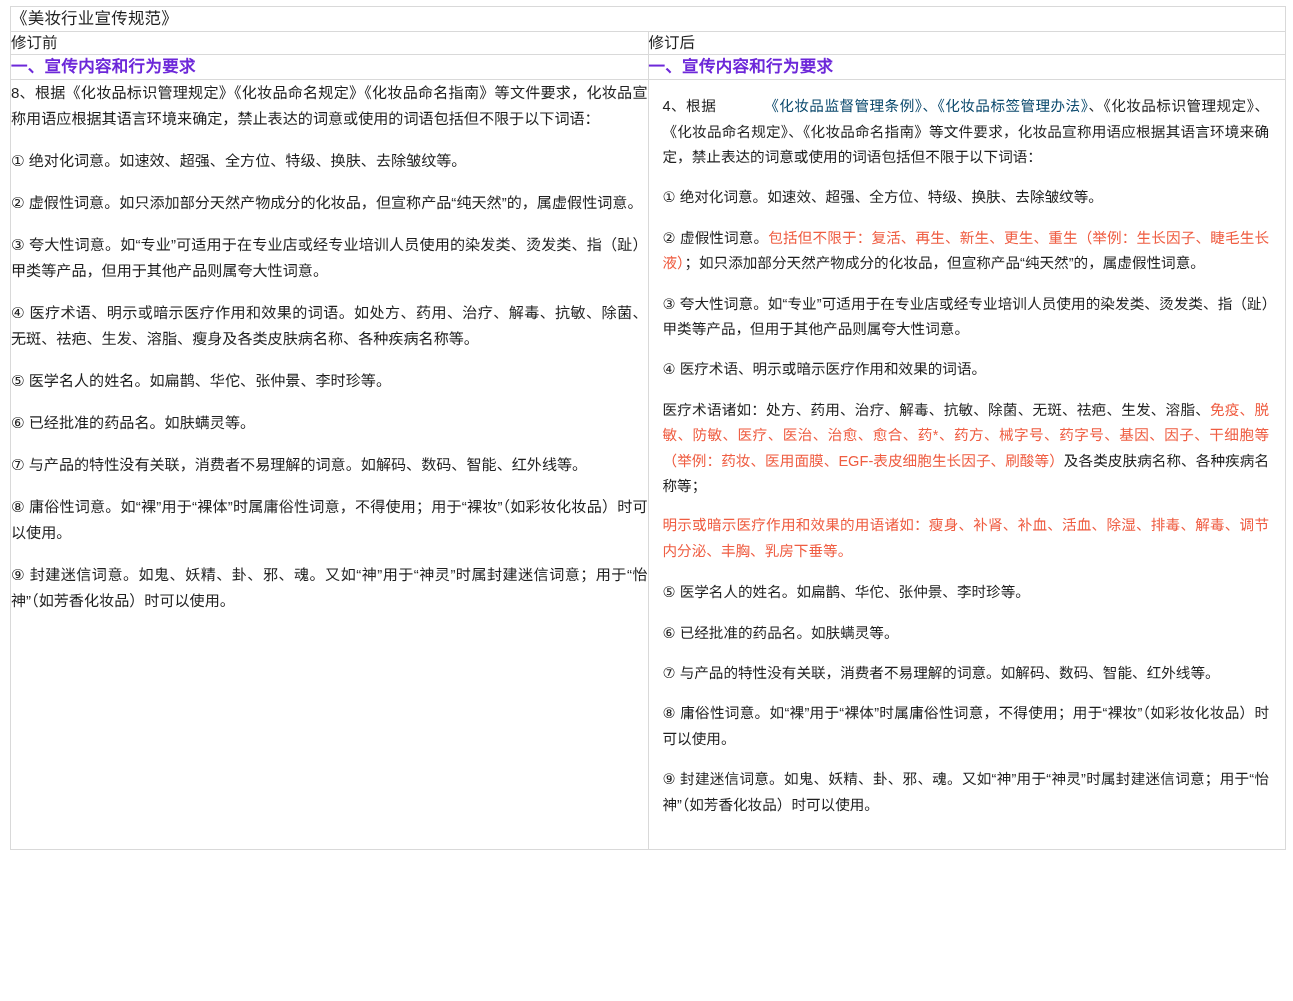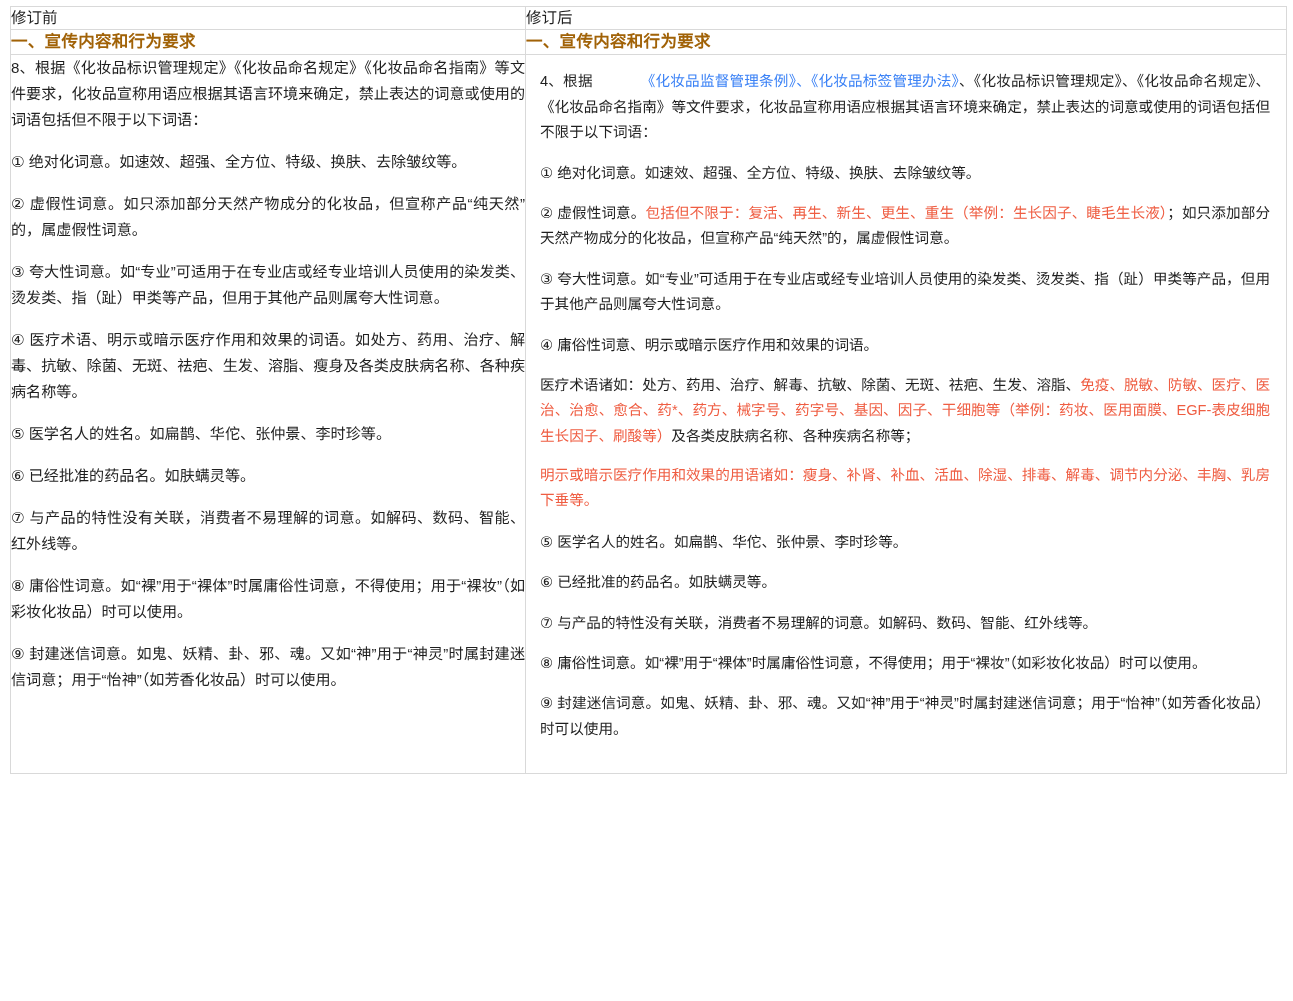--- a/index.html
+++ b/index.html
@@ -61,21 +61,21 @@
     line-height: 1.45;
     color: #1f1f1f;
   }
 
   
   .section-cell {
     padding: 13px 14px 14px 14px;
     font-size: 16.5px;
     font-weight: bold;
     line-height: 1.45;
-    color: #a16207;
+    color: #6d28d9;
     letter-spacing: .3px;
   }
 
   
   .body-cell {
     padding: 14px 14px 16px 14px;
     font-size: 15.1px;
     line-height: 1.72;
     color: #1f1f1f;
     text-align: justify;
@@ -99,20 +99,23 @@
   }
 </style>
 </head>
 <body>
 
 <div class="page">
 
   <table class="doc-table">
 
     <tbody>
+        <tr>
+      <td class="title-cell" colspan="2">《美妆行业宣传规范》</td>
+    </tr>
 
     <tr>
       <td class="head-cell col-left">修订前</td>
       <td class="head-cell col-right">修订后</td>
     </tr>
 
     <tr>
       <td class="section-cell col-left">一、宣传内容和行为要求</td>
       <td class="section-cell col-right">一、宣传内容和行为要求</td>
     </tr>
@@ -127,29 +130,29 @@
         <p class="para">④ 医疗术语、明示或暗示医疗作用和效果的词语。如处方、药用、治疗、解毒、抗敏、除菌、无斑、祛疤、生发、溶脂、瘦身及各类皮肤病名称、各种疾病名称等。</p>
         <p class="para">⑤ 医学名人的姓名。如扁鹊、华佗、张仲景、李时珍等。</p>
         <p class="para">⑥ 已经批准的药品名。如肤螨灵等。</p>
         <p class="para">⑦ 与产品的特性没有关联，消费者不易理解的词意。如解码、数码、智能、红外线等。</p>
         <p class="para">⑧ 庸俗性词意。如“裸”用于“裸体”时属庸俗性词意，不得使用；用于“裸妆”（如彩妆化妆品）时可以使用。</p>
         <p class="para">⑨ 封建迷信词意。如鬼、妖精、卦、邪、魂。又如“神”用于“神灵”时属封建迷信词意；用于“怡神”（如芳香化妆品）时可以使用。</p>
       </td>
 
       <td class="body-cell right col-right">
 
-        <p class="para"><span>4、根据</span><span class="rev" style="color: #3b82f6; padding-left: 48px;">《化妆品监督管理条例》、《化妆品标签管理办法》</span><span>、《化妆品标识管理规定》、《化妆品命名规定》、《化妆品命名指南》等文件要求，化妆品宣称用语应根据其语言环境来确定，禁止表达的词意或使用的词语包括但不限于以下词语：</span></p>
+        <p class="para"><span>4、根据</span><span class="rev" style="color: #0c4a6e; padding-left: 48px;">《化妆品监督管理条例》、《化妆品标签管理办法》</span><span>、《化妆品标识管理规定》、《化妆品命名规定》、《化妆品命名指南》等文件要求，化妆品宣称用语应根据其语言环境来确定，禁止表达的词意或使用的词语包括但不限于以下词语：</span></p>
 
         <p class="para">① 绝对化词意。如速效、超强、全方位、特级、换肤、去除皱纹等。</p>
 
         <p class="para"><span>② 虚假性词意。</span><span class="rev" style="color: rgb(239, 93, 66);">包括但不限于：复活、再生、新生、更生、重生（举例：生长因子、睫毛生长液）</span><span>；如只添加部分天然产物成分的化妆品，但宣称产品“纯天然”的，属虚假性词意。</span></p>
 
         <p class="para">③ 夸大性词意。如“专业”可适用于在专业店或经专业培训人员使用的染发类、烫发类、指（趾）甲类等产品，但用于其他产品则属夸大性词意。</p>
 
-        <p class="para">④ 庸俗性词意、明示或暗示医疗作用和效果的词语。</p>
+        <p class="para">④ 医疗术语、明示或暗示医疗作用和效果的词语。</p>
 
         <p class="para"><span>医疗术语诸如：处方、药用、治疗、解毒、抗敏、除菌、无斑、祛疤、生发、溶脂、</span><span class="rev" style="color: rgb(239, 93, 66);">免疫、脱敏、防敏、医疗、医治、治愈、愈合、药*、药方、械字号、药字号、基因、因子、干细胞等（举例：药妆、医用面膜、EGF-表皮细胞生长因子、刷酸等）</span><span>及各类皮肤病名称、各种疾病名称等；</span></p>
 
         <p class="para rev" style="color: rgb(239, 93, 66); font-family: Liberation Mono, monospace;">明示或暗示医疗作用和效果的用语诸如：瘦身、补肾、补血、活血、除湿、排毒、解毒、调节内分泌、丰胸、乳房下垂等。</p>
 
         <p class="para">⑤ 医学名人的姓名。如扁鹊、华佗、张仲景、李时珍等。</p>
         <p class="para">⑥ 已经批准的药品名。如肤螨灵等。</p>
         <p class="para">⑦ 与产品的特性没有关联，消费者不易理解的词意。如解码、数码、智能、红外线等。</p>
         <p class="para">⑧ 庸俗性词意。如“裸”用于“裸体”时属庸俗性词意，不得使用；用于“裸妆”（如彩妆化妆品）时可以使用。</p>
         <p class="para">⑨ 封建迷信词意。如鬼、妖精、卦、邪、魂。又如“神”用于“神灵”时属封建迷信词意；用于“怡神”（如芳香化妆品）时可以使用。</p>

